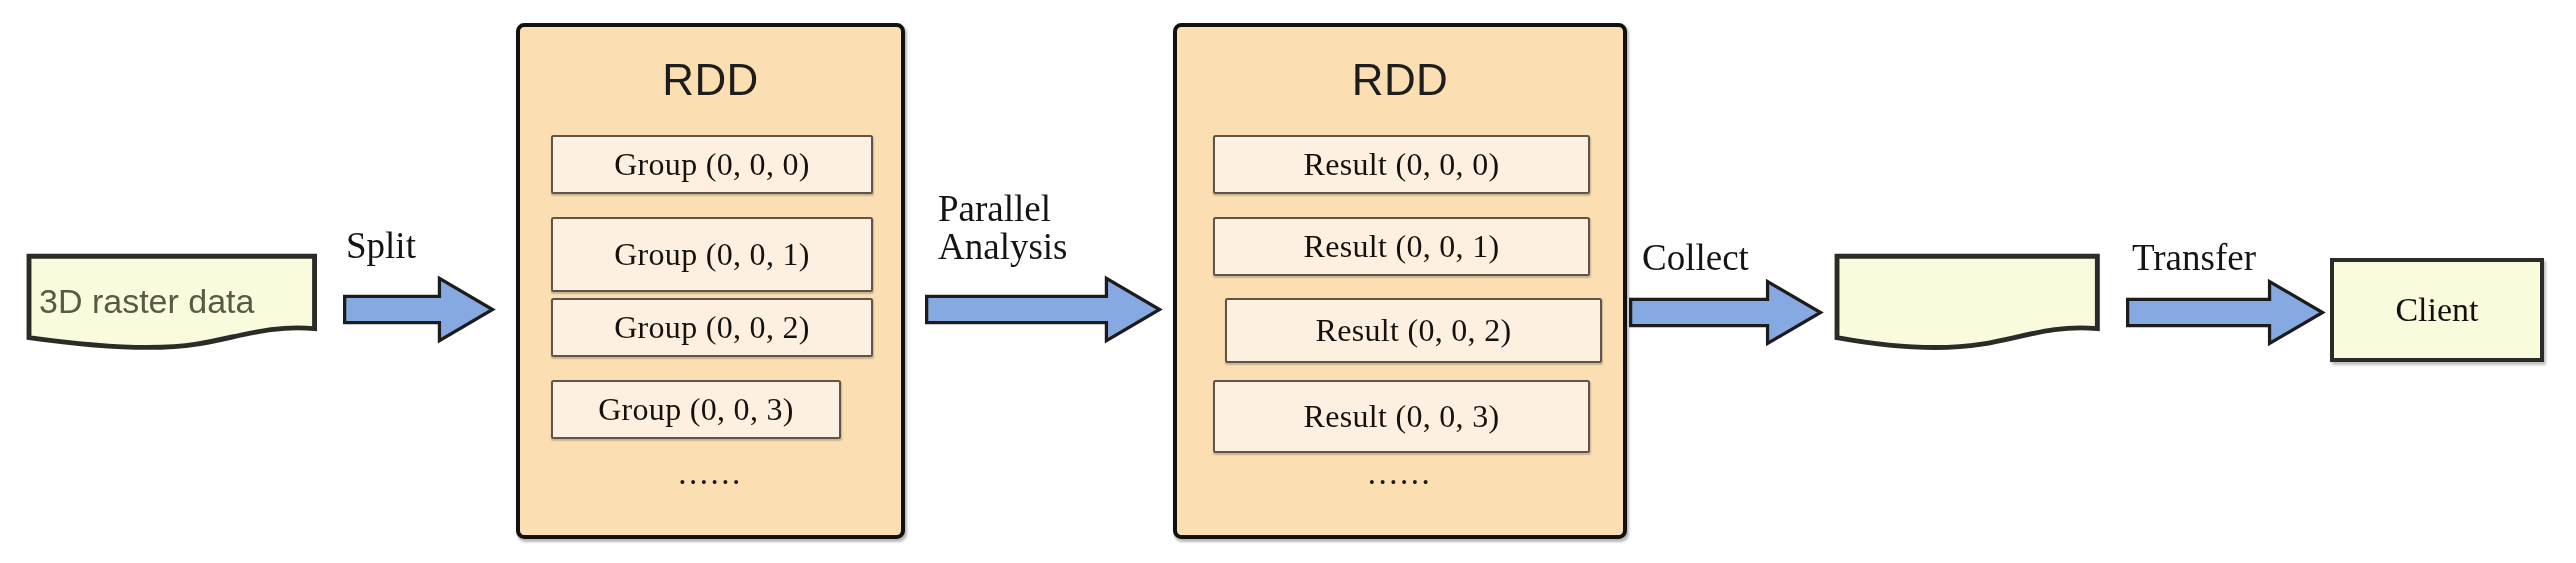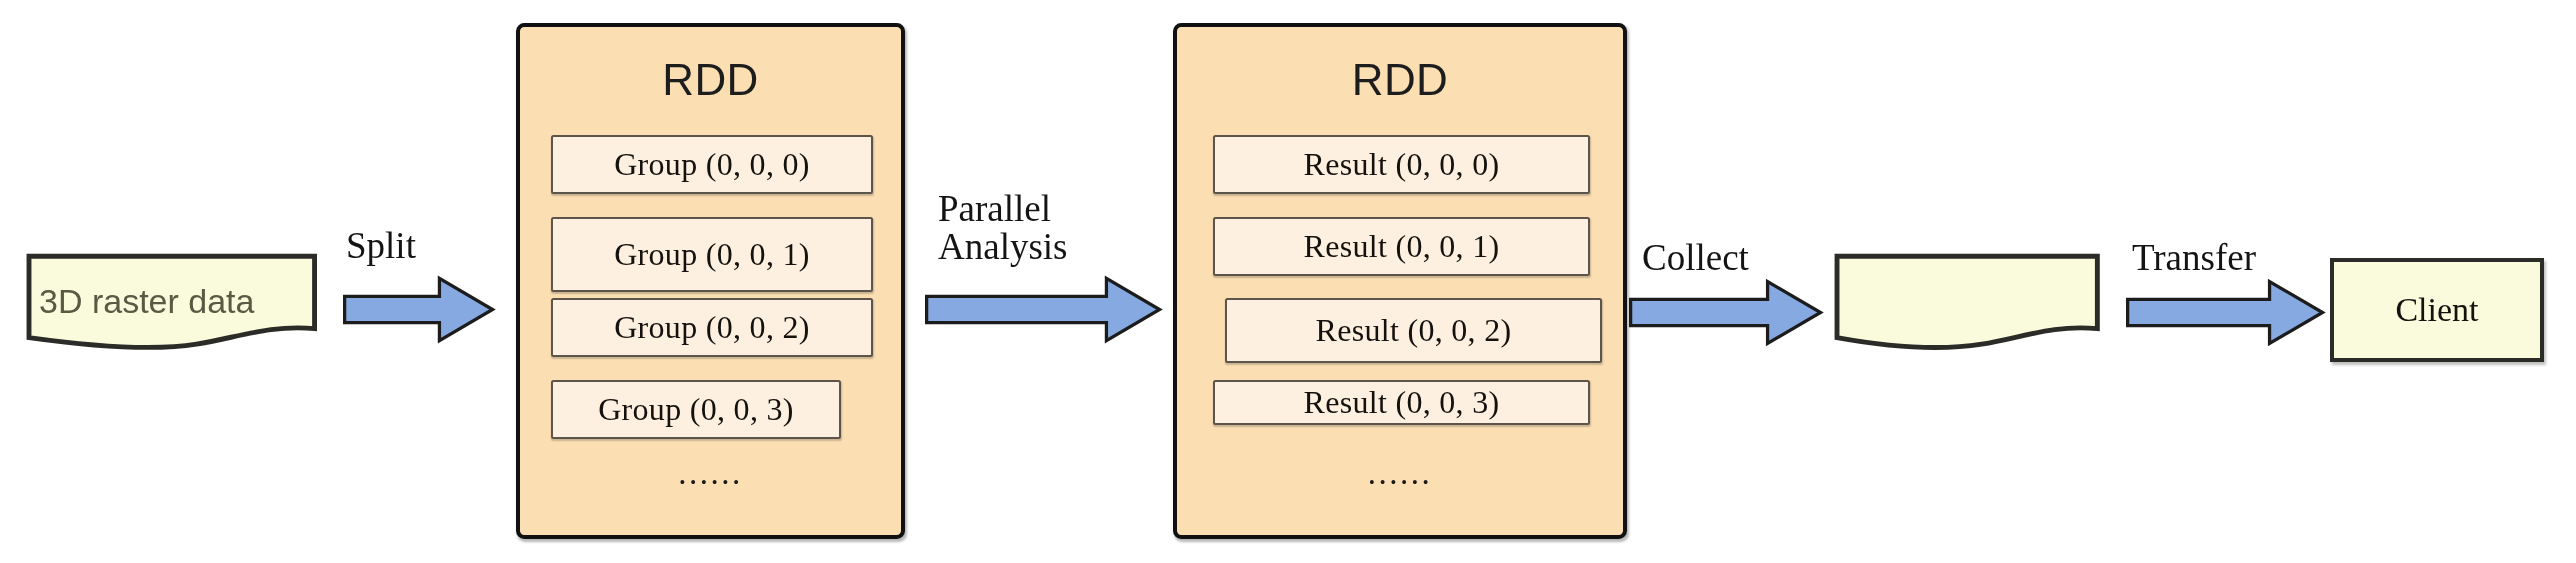--- a/index.html
+++ b/index.html
@@ -141,21 +141,21 @@
   <div class="rdd-box" style="left:1173px; top:23px; width:454px; height:516px;">
 
     <div class="rdd-title" style="top:28px;">RDD</div>
 
     <div class="cell" style="left:36px; top:108px; width:377px; height:59px;">Result (0, 0, 0)</div>
 
     <div class="cell" style="left:36px; top:190px; width:377px; height:59px;">Result (0, 0, 1)</div>
 
     <div class="cell" style="left:36px; top:271px; width:377px; height:65px;margin-left:12px;">Result (0, 0, 2)</div>
 
-    <div class="cell" style="left:36px; top:353px; width:377px; height:45px;">Result (0, 0, 3)</div>
+    <div class="cell" style="left:36px; top:353px; width:377px; height:73px;">Result (0, 0, 3)</div>
 
     <div class="ellipsis" style="top:428px;">......</div>
   </div>
 
   <div class="arrow-label" style="left:1642px; top:239px;">Collect</div>
   <div class="arrow-wrap" style="left:1629px; top:278px;">
     <svg width="194" height="69" viewBox="0 0 238 84">
       <path d="M2,26 L170,26 L170,4 L235,42 L170,80 L170,58 L2,58 Z" fill="#85A9E0" stroke="#1c1c1c" stroke-width="4" stroke-linejoin="miter"></path>
     </svg>
   </div>

